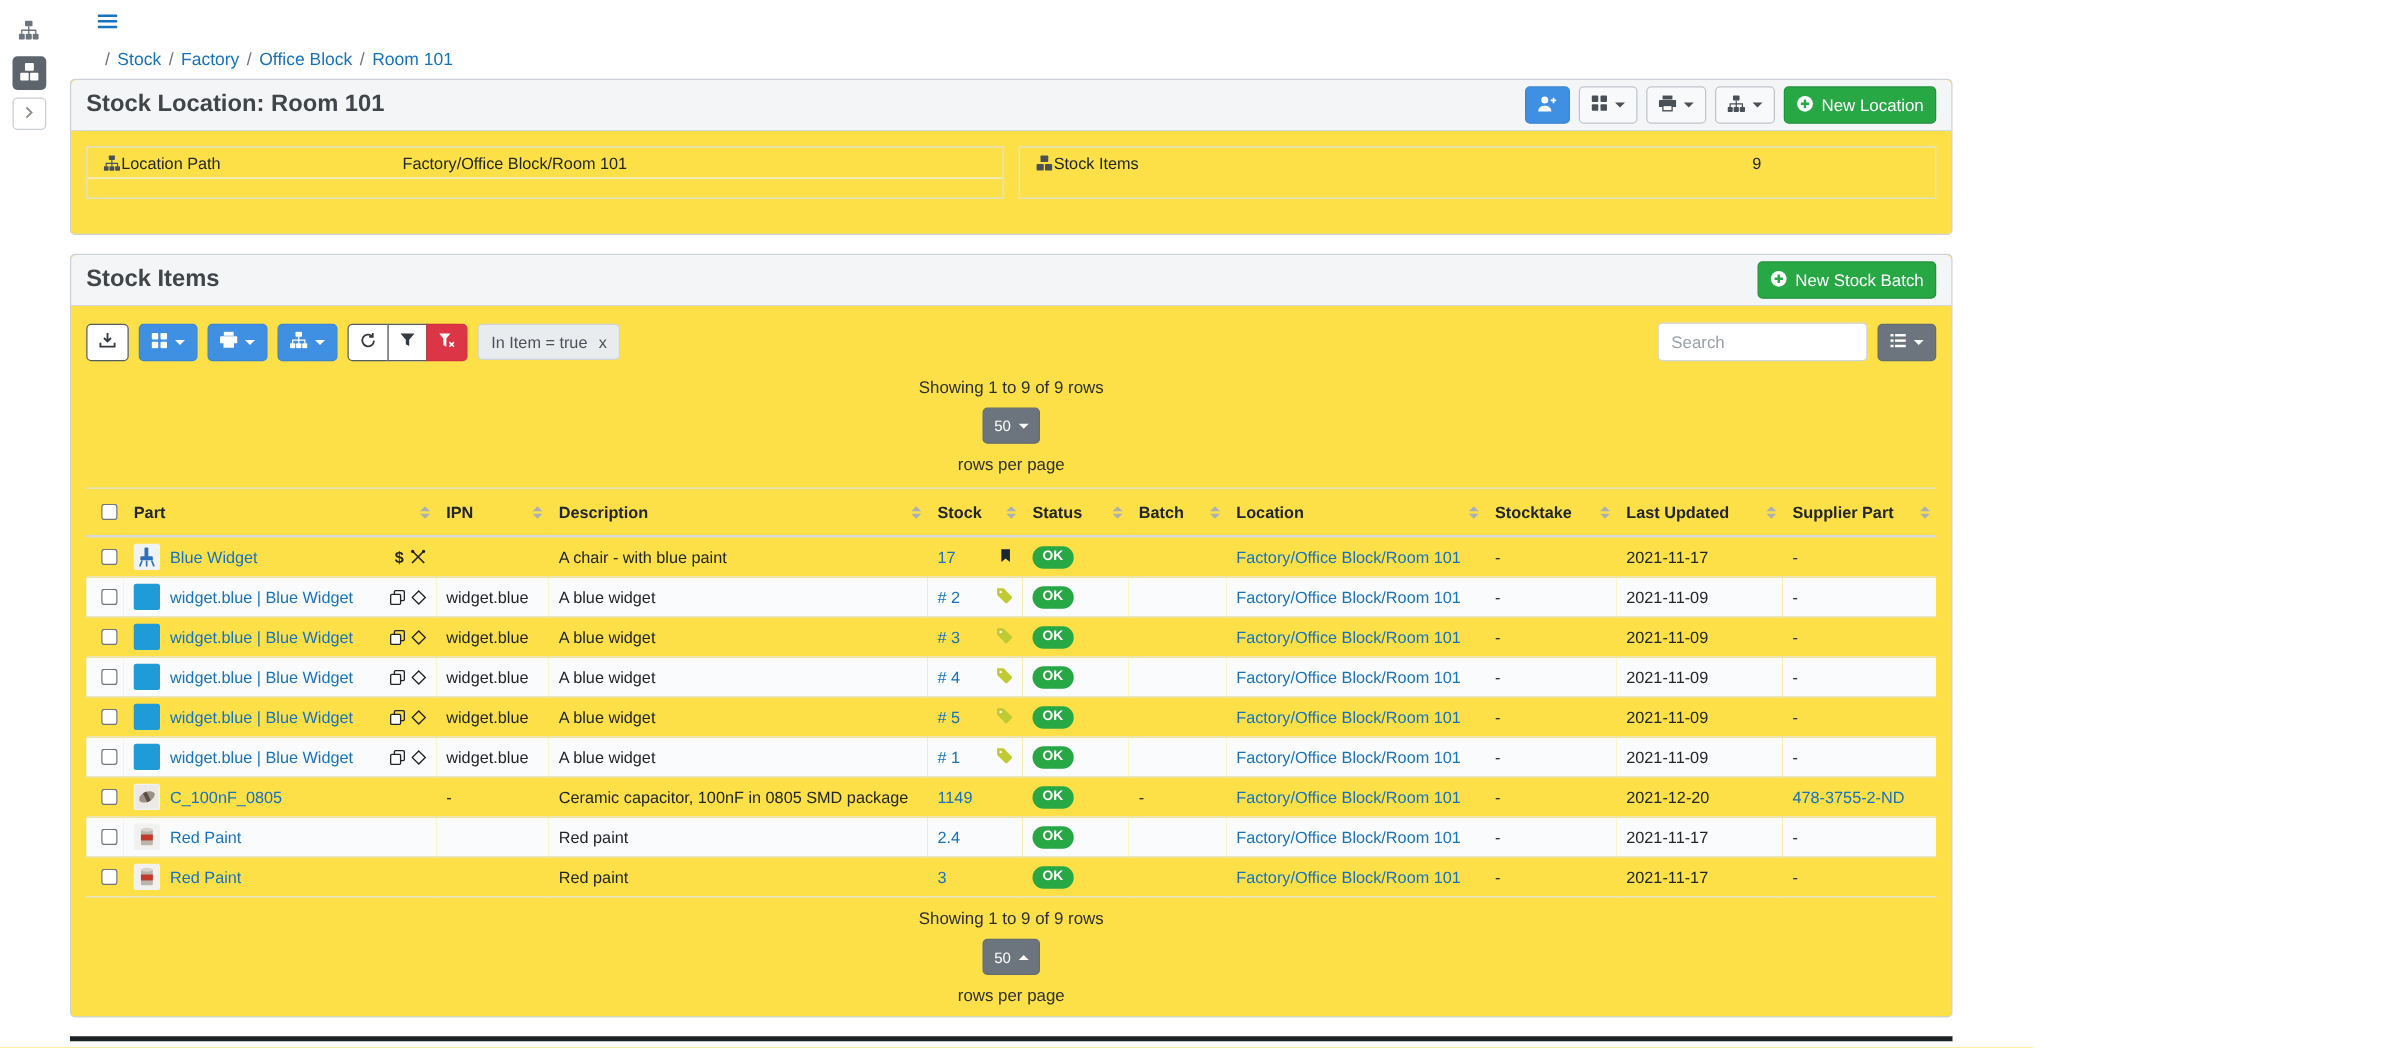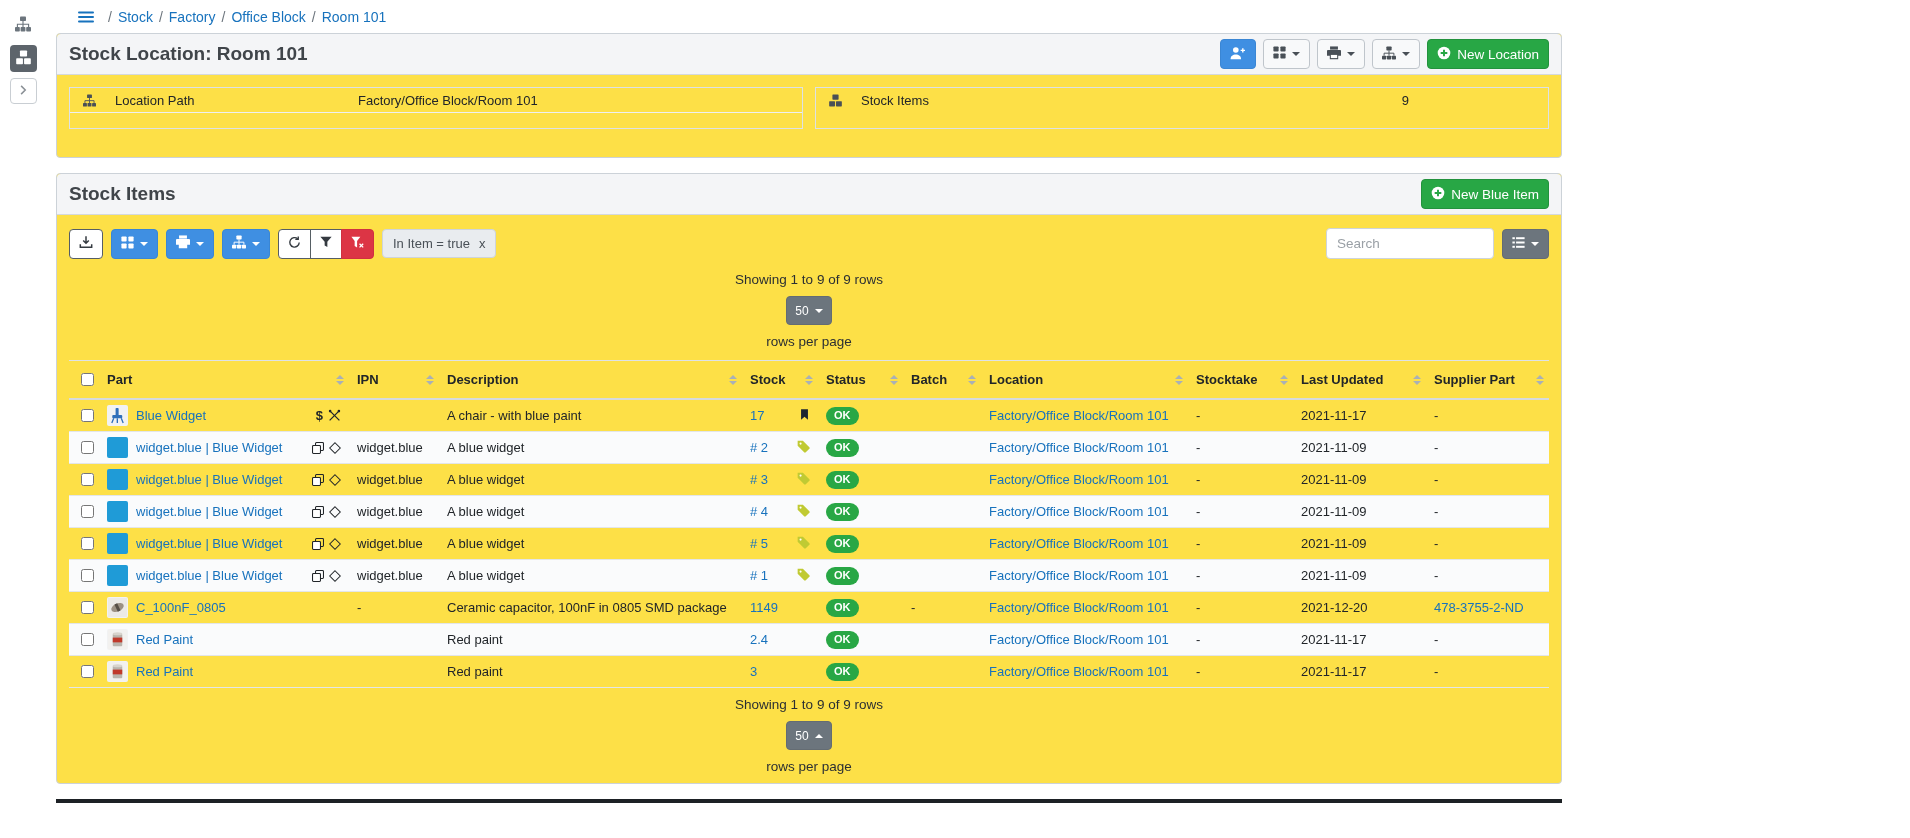--- a/index.html
+++ b/index.html
@@ -14,21 +14,21 @@
 
   
   .sidebar { position:absolute; left:0; top:12px; width:46px; display:flex; flex-direction:column; align-items:center; gap:6px; }
   .sb-btn { width:27px; height:27px; display:flex; align-items:center; justify-content:center; border-radius:4px; color:#6c757d; cursor:pointer; }
   .sb-btn.active { background:#5d646b; color:#fff; }
   .sb-expand { width:27px; height:26px; display:flex; align-items:center; justify-content:center; border:1px solid #c9ced3; border-radius:4px; background:#fff; color:#8a9096; cursor:pointer; }
 
   
   .main { position:absolute; left:56px; top:0; width:1506px; }
 
-  .crumb-row { display:flex; align-items:flex-end; padding:9px 6px 8px 22px; font-size:14px; gap:0; }
+  .crumb-row { display:flex; align-items:flex-start; padding:9px 6px 8px 22px; font-size:14px; gap:14px;flex-direction:column; }
   .menu-ico { color:var(--link,#1772bd); margin-right:8px; display:inline-flex; cursor:pointer; }
   .bc-sep { color:#6c757d; margin:0 6px; }
   .bc-link { color:var(--link,#1772bd); }
 
   .card { border:1px solid #ccd2d8; border-radius:4px; background:#fde047; margin-bottom:15px; }
   .card-header { display:flex; align-items:center; justify-content:space-between; background:#f4f5f7; border-bottom:1px solid #d4d9de; padding:5px 12px; min-height:37px; border-radius:4px 4px 0 0; }
   .card-title { font-size:19px; font-weight:700; color:#40454a; margin:0; }
 
   
   .btn { display:inline-flex; align-items:center; justify-content:center; height:30px; padding:0 9px; border-radius:4px; border:1px solid transparent; font-size:13.5px; font-family:inherit; cursor:pointer; background:none; color:inherit; white-space:nowrap; }
@@ -43,21 +43,21 @@
   .caret-up { border-top:none; border-bottom:4.5px solid currentColor; }
   .btn-group { display:inline-flex; }
   .btn-group .btn { border-radius:0; margin-left:-1px; }
   .btn-group .btn:first-child { border-radius:4px 0 0 4px; margin-left:0; }
   .btn-group .btn:last-child { border-radius:0 4px 4px 0; }
   .header-actions { display:flex; gap:7px; }
 
   
   .details-row { display:flex; gap:12px; padding:12px 12px 28px 12px; }
   .detail-box { flex:1; border:1px solid #dde1e5; }
-  .detail-row { display:flex; align-items:center; height:25px; padding:0 11px; gap:18px; font-size:13px; border-bottom:1px solid #edf0f2; color:#212529; }
+  .detail-row { display:flex; align-items:center; height:25px; padding:0 11px; gap:0; font-size:13px; border-bottom:1px solid #edf0f2; color:#212529; }
   .detail-row.empty { height:15px; border-bottom:none; }
   .detail-row:last-child { border-bottom:none; }
   .d-icon { color:#4a5056; display:inline-flex; width:16px; justify-content:center; }
   .d-label { color:#212529; }
   .dl-fixed { width:225px; }
   .d-value-right { margin-left:auto; padding-right:128px; }
 
   
   .toolbar { display:flex; align-items:center; padding:13px 12px 4px 12px; gap:8px; }
   .tool-spacer { flex:1; }
@@ -214,21 +214,21 @@
   </div>
 
   <div class="card">
     <div class="card-header">
       <h2 class="card-title">Stock Items</h2>
       <button class="btn btn-success">
         <span><svg viewBox="0 0 16 16" width="14" height="14">
               <circle cx="8" cy="8" r="7.2" fill="#fff"></circle>
               <path d="M8 4.2v7.6M4.2 8h7.6" stroke="#28a745" stroke-width="2.2"></path>
             </svg></span>
-        <span class="b-label">New Blue Item</span>
+        <span class="b-label">New Stock Batch</span>
       </button>
     </div>
 
     <div class="toolbar">
       <button class="btn btn-outline">
         <span><svg viewBox="0 0 16 16" width="14" height="14" fill="none" stroke="currentColor" stroke-width="1.7">
               <path d="M8 1.5v7.5M4.8 6.2L8 9.4l3.2-3.2"></path>
               <path d="M1.5 10.5v3.5h13v-3.5"></path>
             </svg></span>
       </button>

